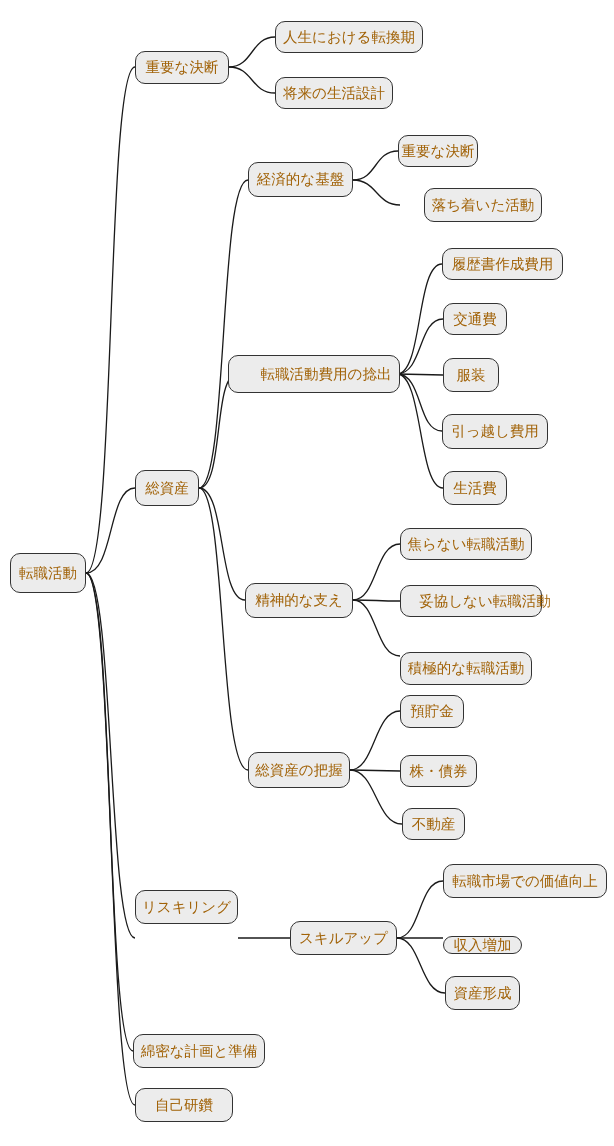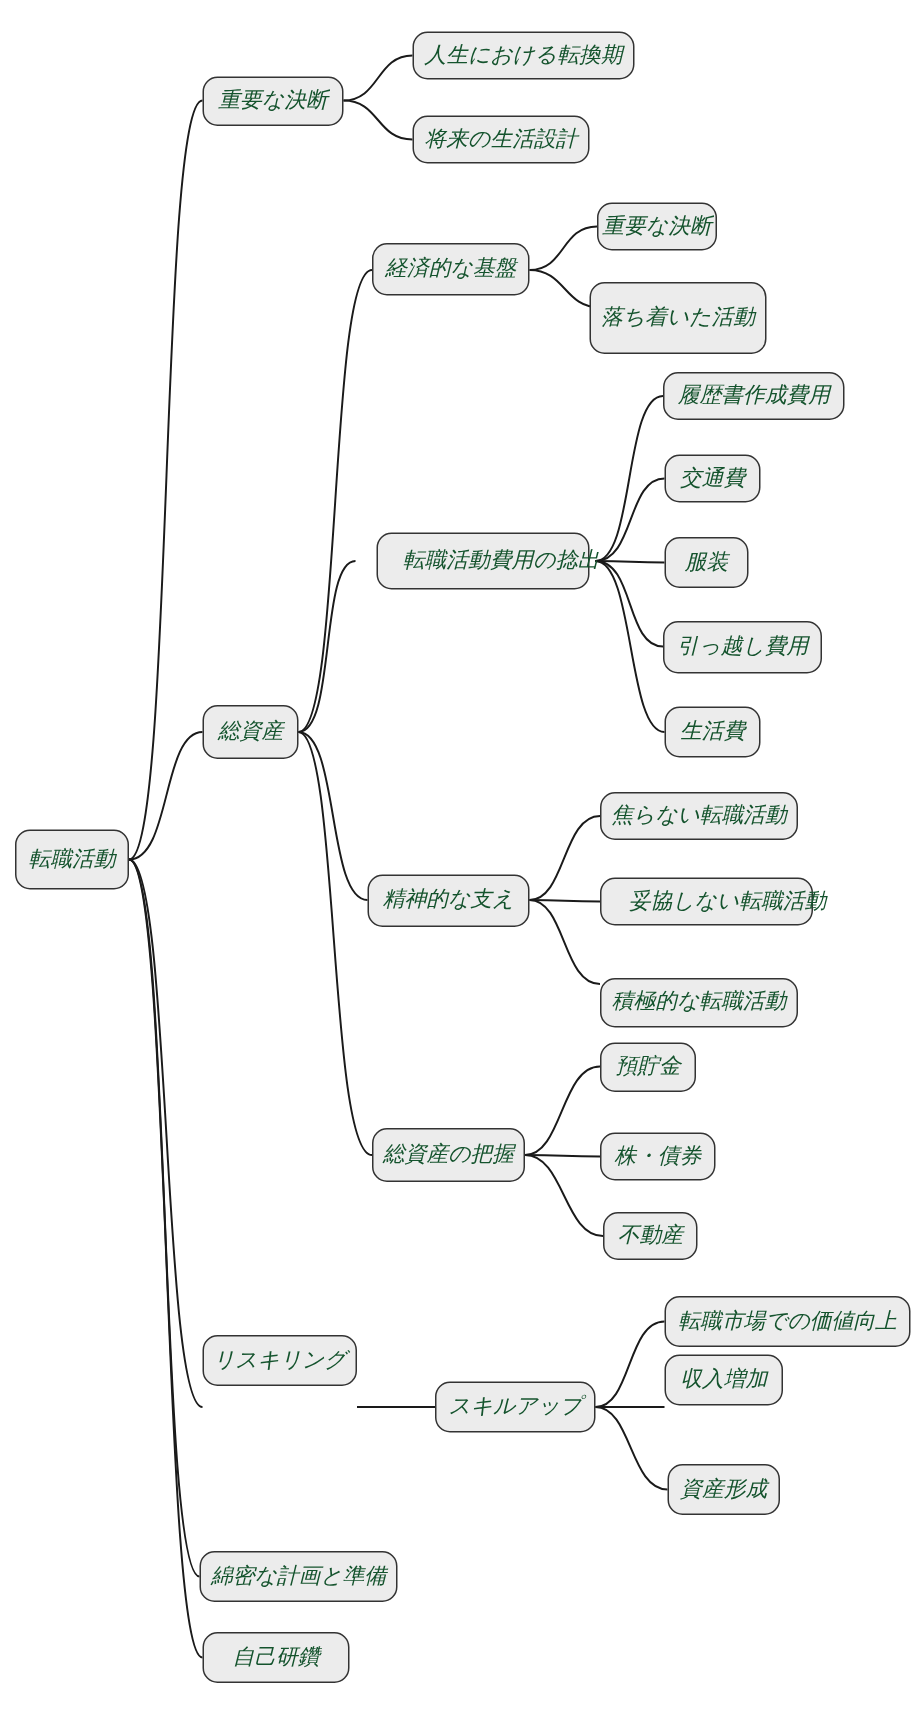--- a/index.html
+++ b/index.html
@@ -26,28 +26,27 @@
     stroke: #1a1a1a;
     stroke-width: 1.3px;
   }
   .node {
     position: absolute;
     z-index: 2;
     box-sizing: border-box;
     background: #ececec;
     border: 1.8px solid #333333;
     border-radius: 10px;
-    color: #14532d;
+    color: #a16207;
     font-size: 14.5px;
     line-height: 1;
     display: flex;
     align-items: center;
     justify-content: center;
     white-space: nowrap;
-    font-style: italic;
   }
 </style>
 </head>
 <body>
 
 <div class="canvas">
 
   <svg class="edges" width="614" height="1146" viewBox="0 0 614 1146">
     <path d="M86,573 C116,573 106,67 135,67"></path>
     <path d="M86,573 C114,573 108,488 135,488"></path>
@@ -82,41 +81,41 @@
   <div class="node" style="left:10px; top:553px; width:76px; height:40px;">転職活動</div>
 
   <div class="node" style="left:135px; top:51px; width:94px; height:33px;">重要な決断</div>
   <div class="node" style="left:275px; top:21px; width:148px; height:32px;">人生における転換期</div>
   <div class="node" style="left:275px; top:77px; width:118px; height:32px;">将来の生活設計</div>
 
   <div class="node" style="left:135px; top:470px; width:64px; height:36px;">総資産</div>
 
   <div class="node" style="left:248px; top:162px; width:105px; height:35px;">経済的な基盤</div>
   <div class="node" style="left:398px; top:135px; width:80px; height:32px;">重要な決断</div>
-  <div class="node" style="left:393px; top:188px; width:118px; height:48px;">落ち着いた活動</div>
+  <div class="node" style="left:424px; top:188px; width:118px; height:34px;">落ち着いた活動</div>
 
-  <div class="node" style="left:251px; top:355px; width:142px; height:38px;padding-left:24px;">転職活動費用の捻出</div>
+  <div class="node" style="left:228px; top:355px; width:172px; height:38px;padding-left:24px;">転職活動費用の捻出</div>
   <div class="node" style="left:442px; top:248px; width:121px; height:32px;">履歴書作成費用</div>
   <div class="node" style="left:443px; top:303px; width:64px; height:32px;">交通費</div>
   <div class="node" style="left:443px; top:358px; width:56px; height:34px;">服装</div>
   <div class="node" style="left:442px; top:414px; width:106px; height:35px;">引っ越し費用</div>
   <div class="node" style="left:443px; top:471px; width:64px; height:34px;">生活費</div>
 
   <div class="node" style="left:245px; top:583px; width:108px; height:35px;">精神的な支え</div>
   <div class="node" style="left:400px; top:528px; width:132px; height:32px;">焦らない転職活動</div>
   <div class="node" style="left:400px; top:585px; width:142px; height:32px;padding-left:28px;">妥協しない転職活動</div>
   <div class="node" style="left:400px; top:640px; width:132px; height:33px;margin-top:12px;">積極的な転職活動</div>
 
   <div class="node" style="left:248px; top:752px; width:102px; height:36px;">総資産の把握</div>
   <div class="node" style="left:400px; top:695px; width:64px; height:33px;">預貯金</div>
   <div class="node" style="left:400px; top:755px; width:77px; height:32px;">株・債券</div>
   <div class="node" style="left:402px; top:808px; width:63px; height:32px;">不動産</div>
 
   <div class="node" style="left:135px; top:890px; width:103px; height:34px;">リスキリング</div>
   <div class="node" style="left:290px; top:921px; width:107px; height:34px;">スキルアップ</div>
   <div class="node" style="left:443px; top:864px; width:164px; height:34px;">転職市場での価値向上</div>
-  <div class="node" style="left:443px; top:903px; width:79px; height:34px;">収入増加</div>
+  <div class="node" style="left:443px; top:936px; width:79px; height:18px;">収入増加</div>
   <div class="node" style="left:445px; top:976px; width:75px; height:34px;">資産形成</div>
 
   <div class="node" style="left:133px; top:1034px; width:132px; height:34px;">綿密な計画と準備</div>
   <div class="node" style="left:135px; top:1088px; width:98px; height:34px;">自己研鑽</div>
 
 </div>
 
 </body></html>

